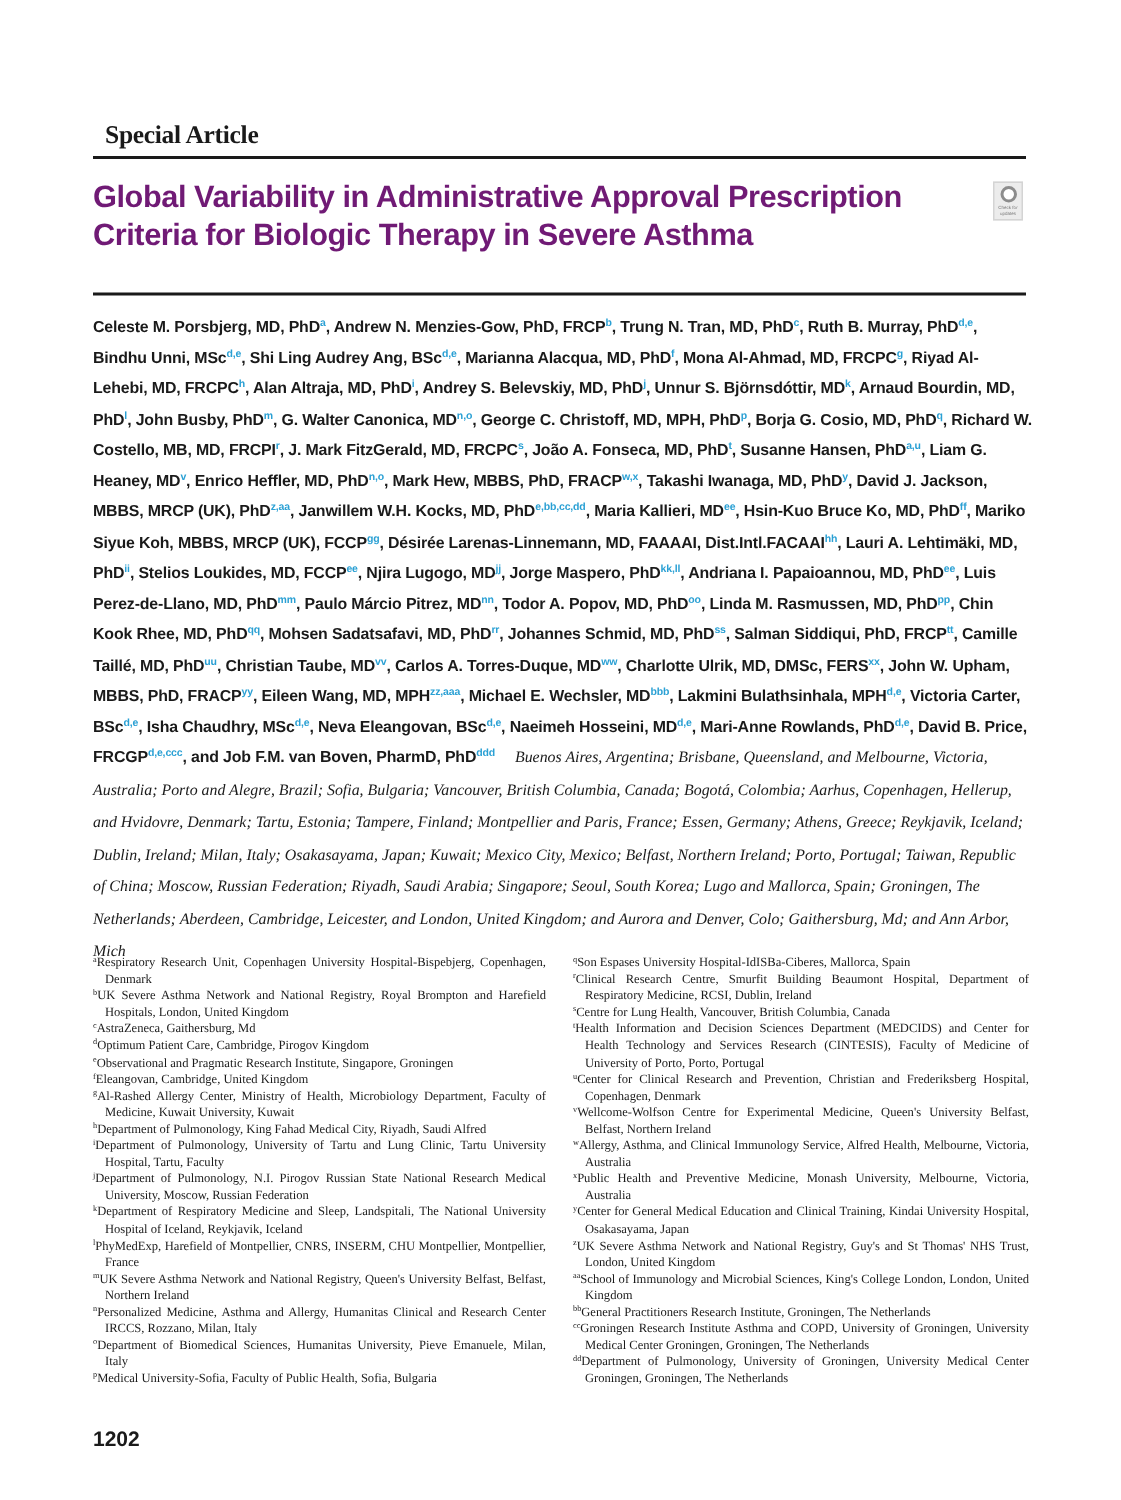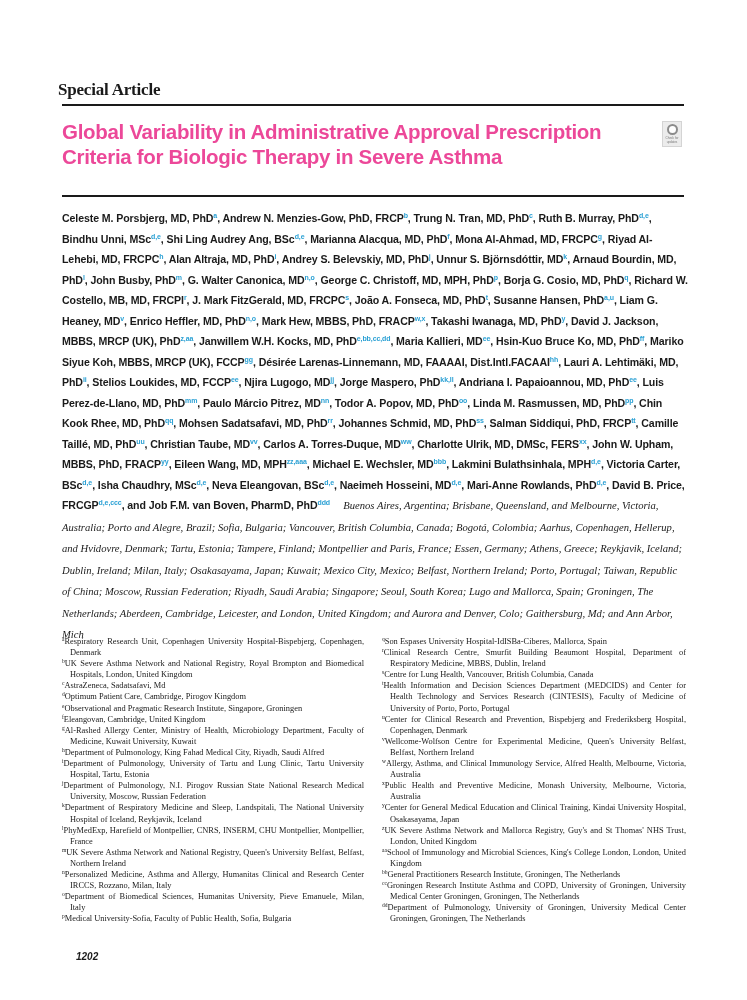--- a/index.html
+++ b/index.html
@@ -1,28 +1,28 @@
 <!DOCTYPE html>
 <html><head>
 <meta charset="utf-8">
 <style>
   html, body { margin: 0; padding: 0; background: #ffffff; }
   body { width: 747px; height: 1000px; position: relative; overflow: hidden; color: #1a1a1a; }
   .section-label {
-    position: absolute; left: 58px; top: 80px;
+    position: absolute; left: 70px; top: 80px;
     font-family: "Liberation Serif", serif; font-weight: bold; font-size: 17px; color: #1a1a1a;
     letter-spacing: -0.2px;
   }
   .rule { position: absolute; left: 62px; width: 622px; background: #1a1a1a; }
   .rule.top { top: 104px; height: 2px; }
   .rule.bottom { top: 195px; height: 2px; }
   .title {
     position: absolute; left: 62px; top: 119px; width: 560px;
     font-family: "Liberation Sans", sans-serif; font-weight: bold; font-size: 20.5px;
-    line-height: 25px; color: #ec4899; letter-spacing: -0.3px;
+    line-height: 25px; color: #701a75; letter-spacing: -0.3px;
   }
   .crossmark {
     position: absolute; left: 662px; top: 121px; width: 20px; height: 26px;
     background: #ececec; border: 1px solid #d4d4d4; box-sizing: border-box;
     display: flex; flex-direction: column; align-items: center; padding-top: 2px;
   }
   .crossmark .ring { width: 11px; height: 11px; border-radius: 50%; border: 2px solid #8c8c8c; box-sizing: border-box; background: #fff; }
   .crossmark .cap { font-family: "Liberation Sans", sans-serif; font-size: 3px; color: #777; line-height: 4px; margin-top: 1px; text-align: center; }
   .authors {
     position: absolute; left: 62px; top: 208px; width: 626px;
@@ -36,22 +36,22 @@
   }
   .fn-col {
     position: absolute; top: 636px;
     font-family: "Liberation Serif", serif; font-size: 8.4px; line-height: 11.1px; color: #1a1a1a;
   }
   .fn-col.left { left: 62px; width: 302px; }
   .fn-col.right { left: 382px; width: 304px; }
   .fn { text-indent: -8px; padding-left: 8px; text-align: justify; margin: 0; }
   .fn sup { font-size: 5.5px; vertical-align: 3px; line-height: 0; }
   .page-number {
-    position: absolute; left: 76px; top: 951px;
-    font-family: "Liberation Sans", sans-serif; font-weight: bold; font-size: 10px; color: #1a1a1a; font-style: italic;
+    position: absolute; left: 62px; top: 951px;
+    font-family: "Liberation Sans", sans-serif; font-weight: bold; font-size: 14px; color: #1a1a1a;
   }
 </style>
 </head>
 <body>
 
 <div class="section-label">Special Article</div>
 <div class="rule top"></div>
 
 <h1 class="title" style="margin:0;">Global Variability in Administrative Approval Prescription Criteria for Biologic Therapy in Severe Asthma</h1>
 
@@ -59,46 +59,46 @@
   <div class="ring"></div>
   <div class="cap">Check for updates</div>
 </div>
 
 <div class="rule bottom"></div>
 
 <div class="authors" id="authors"><span>Celeste M. Porsbjerg, MD, PhD</span><sup>a</sup>, <span>Andrew N. Menzies-Gow, PhD, FRCP</span><sup>b</sup>, <span>Trung N. Tran, MD, PhD</span><sup>c</sup>, <span>Ruth B. Murray, PhD</span><sup>d,e</sup>, <span>Bindhu Unni, MSc</span><sup>d,e</sup>, <span>Shi Ling Audrey Ang, BSc</span><sup>d,e</sup>, <span>Marianna Alacqua, MD, PhD</span><sup>f</sup>, <span>Mona Al-Ahmad, MD, FRCPC</span><sup>g</sup>, <span>Riyad Al-Lehebi, MD, FRCPC</span><sup>h</sup>, <span>Alan Altraja, MD, PhD</span><sup>i</sup>, <span>Andrey S. Belevskiy, MD, PhD</span><sup>j</sup>, <span>Unnur S. Björnsdóttir, MD</span><sup>k</sup>, <span>Arnaud Bourdin, MD, PhD</span><sup>l</sup>, <span>John Busby, PhD</span><sup>m</sup>, <span>G. Walter Canonica, MD</span><sup>n,o</sup>, <span>George C. Christoff, MD, MPH, PhD</span><sup>p</sup>, <span>Borja G. Cosio, MD, PhD</span><sup>q</sup>, <span>Richard W. Costello, MB, MD, FRCPI</span><sup>r</sup>, <span>J. Mark FitzGerald, MD, FRCPC</span><sup>s</sup>, <span>João A. Fonseca, MD, PhD</span><sup>t</sup>, <span>Susanne Hansen, PhD</span><sup>a,u</sup>, <span>Liam G. Heaney, MD</span><sup>v</sup>, <span>Enrico Heffler, MD, PhD</span><sup>n,o</sup>, <span>Mark Hew, MBBS, PhD, FRACP</span><sup>w,x</sup>, <span>Takashi Iwanaga, MD, PhD</span><sup>y</sup>, <span>David J. Jackson, MBBS, MRCP (UK), PhD</span><sup>z,aa</sup>, <span>Janwillem W.H. Kocks, MD, PhD</span><sup>e,bb,cc,dd</sup>, <span>Maria Kallieri, MD</span><sup>ee</sup>, <span>Hsin-Kuo Bruce Ko, MD, PhD</span><sup>ff</sup>, <span>Mariko Siyue Koh, MBBS, MRCP (UK), FCCP</span><sup>gg</sup>, <span>Désirée Larenas-Linnemann, MD, FAAAAI, Dist.Intl.FACAAI</span><sup>hh</sup>, <span>Lauri A. Lehtimäki, MD, PhD</span><sup>ii</sup>, <span>Stelios Loukides, MD, FCCP</span><sup>ee</sup>, <span>Njira Lugogo, MD</span><sup>jj</sup>, <span>Jorge Maspero, PhD</span><sup>kk,ll</sup>, <span>Andriana I. Papaioannou, MD, PhD</span><sup>ee</sup>, <span>Luis Perez-de-Llano, MD, PhD</span><sup>mm</sup>, <span>Paulo Márcio Pitrez, MD</span><sup>nn</sup>, <span>Todor A. Popov, MD, PhD</span><sup>oo</sup>, <span>Linda M. Rasmussen, MD, PhD</span><sup>pp</sup>, <span>Chin Kook Rhee, MD, PhD</span><sup>qq</sup>, <span>Mohsen Sadatsafavi, MD, PhD</span><sup>rr</sup>, <span>Johannes Schmid, MD, PhD</span><sup>ss</sup>, <span>Salman Siddiqui, PhD, FRCP</span><sup>tt</sup>, <span>Camille Taillé, MD, PhD</span><sup>uu</sup>, <span>Christian Taube, MD</span><sup>vv</sup>, <span>Carlos A. Torres-Duque, MD</span><sup>ww</sup>, <span>Charlotte Ulrik, MD, DMSc, FERS</span><sup>xx</sup>, <span>John W. Upham, MBBS, PhD, FRACP</span><sup>yy</sup>, <span>Eileen Wang, MD, MPH</span><sup>zz,aaa</sup>, <span>Michael E. Wechsler, MD</span><sup>bbb</sup>, <span>Lakmini Bulathsinhala, MPH</span><sup>d,e</sup>, <span>Victoria Carter, BSc</span><sup>d,e</sup>, <span>Isha Chaudhry, MSc</span><sup>d,e</sup>, <span>Neva Eleangovan, BSc</span><sup>d,e</sup>, <span>Naeimeh Hosseini, MD</span><sup>d,e</sup>, <span>Mari-Anne Rowlands, PhD</span><sup>d,e</sup>, <span>David B. Price, FRCGP</span><sup>d,e,ccc</sup>, and <span>Job F.M. van Boven, PharmD, PhD</span><sup>ddd</sup><span class="locations">  Buenos Aires, Argentina; Brisbane, Queensland, and Melbourne, Victoria, Australia; Porto and Alegre, Brazil; Sofia, Bulgaria; Vancouver, British Columbia, Canada; Bogotá, Colombia; Aarhus, Copenhagen, Hellerup, and Hvidovre, Denmark; Tartu, Estonia; Tampere, Finland; Montpellier and Paris, France; Essen, Germany; Athens, Greece; Reykjavik, Iceland; Dublin, Ireland; Milan, Italy; Osakasayama, Japan; Kuwait; Mexico City, Mexico; Belfast, Northern Ireland; Porto, Portugal; Taiwan, Republic of China; Moscow, Russian Federation; Riyadh, Saudi Arabia; Singapore; Seoul, South Korea; Lugo and Mallorca, Spain; Groningen, The Netherlands; Aberdeen, Cambridge, Leicester, and London, United Kingdom; and Aurora and Denver, Colo; Gaithersburg, Md; and Ann Arbor, Mich</span></div>
 
 <div class="fn-col left" id="fn-left">
     <p class="fn"><sup>a</sup><span>Respiratory Research Unit, Copenhagen University Hospital-Bispebjerg, Copenhagen, Denmark</span></p>
-    <p class="fn"><sup>b</sup><span>UK Severe Asthma Network and National Registry, Royal Brompton and Biomedical Hospitals, London, United Kingdom</span></p>
-    <p class="fn"><sup>c</sup><span>AstraZeneca, Sadatsafavi, Md</span></p>
+    <p class="fn"><sup>b</sup><span>UK Severe Asthma Network and National Registry, Royal Brompton and Harefield Hospitals, London, United Kingdom</span></p>
+    <p class="fn"><sup>c</sup><span>AstraZeneca, Gaithersburg, Md</span></p>
     <p class="fn"><sup>d</sup><span>Optimum Patient Care, Cambridge, Pirogov Kingdom</span></p>
     <p class="fn"><sup>e</sup><span>Observational and Pragmatic Research Institute, Singapore, Groningen</span></p>
     <p class="fn"><sup>f</sup><span>Eleangovan, Cambridge, United Kingdom</span></p>
     <p class="fn"><sup>g</sup><span>Al-Rashed Allergy Center, Ministry of Health, Microbiology Department, Faculty of Medicine, Kuwait University, Kuwait</span></p>
     <p class="fn"><sup>h</sup><span>Department of Pulmonology, King Fahad Medical City, Riyadh, Saudi Alfred</span></p>
-    <p class="fn"><sup>i</sup><span>Department of Pulmonology, University of Tartu and Lung Clinic, Tartu University Hospital, Tartu, Estonia</span></p>
+    <p class="fn"><sup>i</sup><span>Department of Pulmonology, University of Tartu and Lung Clinic, Tartu University Hospital, Tartu, Faculty</span></p>
     <p class="fn"><sup>j</sup><span>Department of Pulmonology, N.I. Pirogov Russian State National Research Medical University, Moscow, Russian Federation</span></p>
     <p class="fn"><sup>k</sup><span>Department of Respiratory Medicine and Sleep, Landspitali, The National University Hospital of Iceland, Reykjavik, Iceland</span></p>
     <p class="fn"><sup>l</sup><span>PhyMedExp, Harefield of Montpellier, CNRS, INSERM, CHU Montpellier, Montpellier, France</span></p>
     <p class="fn"><sup>m</sup><span>UK Severe Asthma Network and National Registry, Queen's University Belfast, Belfast, Northern Ireland</span></p>
     <p class="fn"><sup>n</sup><span>Personalized Medicine, Asthma and Allergy, Humanitas Clinical and Research Center IRCCS, Rozzano, Milan, Italy</span></p>
     <p class="fn"><sup>o</sup><span>Department of Biomedical Sciences, Humanitas University, Pieve Emanuele, Milan, Italy</span></p>
     <p class="fn"><sup>p</sup><span>Medical University-Sofia, Faculty of Public Health, Sofia, Bulgaria</span></p>
   </div>
 <div class="fn-col right" id="fn-right">
     <p class="fn"><sup>q</sup><span>Son Espases University Hospital-IdISBa-Ciberes, Mallorca, Spain</span></p>
-    <p class="fn"><sup>r</sup><span>Clinical Research Centre, Smurfit Building Beaumont Hospital, Department of Respiratory Medicine, MBBS, Dublin, Ireland</span></p>
+    <p class="fn"><sup>r</sup><span>Clinical Research Centre, Smurfit Building Beaumont Hospital, Department of Respiratory Medicine, RCSI, Dublin, Ireland</span></p>
     <p class="fn"><sup>s</sup><span>Centre for Lung Health, Vancouver, British Columbia, Canada</span></p>
     <p class="fn"><sup>t</sup><span>Health Information and Decision Sciences Department (MEDCIDS) and Center for Health Technology and Services Research (CINTESIS), Faculty of Medicine of University of Porto, Porto, Portugal</span></p>
-    <p class="fn"><sup>u</sup><span>Center for Clinical Research and Prevention, Bispebjerg and Frederiksberg Hospital, Copenhagen, Denmark</span></p>
+    <p class="fn"><sup>u</sup><span>Center for Clinical Research and Prevention, Christian and Frederiksberg Hospital, Copenhagen, Denmark</span></p>
     <p class="fn"><sup>v</sup><span>Wellcome-Wolfson Centre for Experimental Medicine, Queen's University Belfast, Belfast, Northern Ireland</span></p>
     <p class="fn"><sup>w</sup><span>Allergy, Asthma, and Clinical Immunology Service, Alfred Health, Melbourne, Victoria, Australia</span></p>
     <p class="fn"><sup>x</sup><span>Public Health and Preventive Medicine, Monash University, Melbourne, Victoria, Australia</span></p>
     <p class="fn"><sup>y</sup><span>Center for General Medical Education and Clinical Training, Kindai University Hospital, Osakasayama, Japan</span></p>
-    <p class="fn"><sup>z</sup><span>UK Severe Asthma Network and Mallorca Registry, Guy's and St Thomas' NHS Trust, London, United Kingdom</span></p>
+    <p class="fn"><sup>z</sup><span>UK Severe Asthma Network and National Registry, Guy's and St Thomas' NHS Trust, London, United Kingdom</span></p>
     <p class="fn"><sup>aa</sup><span>School of Immunology and Microbial Sciences, King's College London, London, United Kingdom</span></p>
     <p class="fn"><sup>bb</sup><span>General Practitioners Research Institute, Groningen, The Netherlands</span></p>
     <p class="fn"><sup>cc</sup><span>Groningen Research Institute Asthma and COPD, University of Groningen, University Medical Center Groningen, Groningen, The Netherlands</span></p>
     <p class="fn"><sup>dd</sup><span>Department of Pulmonology, University of Groningen, University Medical Center Groningen, Groningen, The Netherlands</span></p>
   </div>
 
 <div class="page-number">1202</div>
 
 </body></html>

